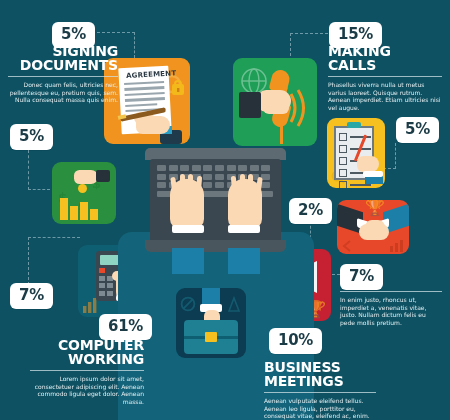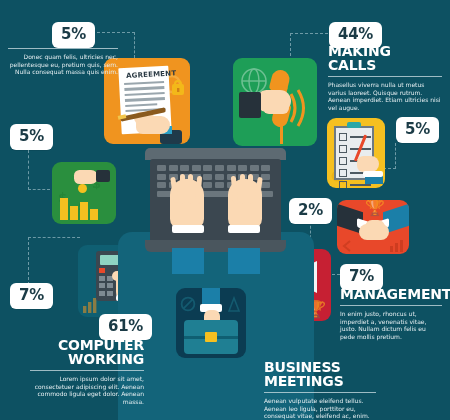--- a/index.html
+++ b/index.html
@@ -396,44 +396,45 @@
 
     <div style="position:absolute;left:8px;top:32px;width:54px;height:34px;background:#1f7f93;border-radius:4px;"></div>
     <div style="position:absolute;left:8px;top:48px;width:54px;height:3px;background:#0f5f72;"></div>
     <div style="position:absolute;left:29px;top:44px;width:12px;height:10px;background:#f5c020;border-radius:1px;"></div>
   </div>
 
   <div class="badge" style="left:52px;top:22px;">5%</div>
   <div class="badge" style="left:10px;top:124px;">5%</div>
   <div class="badge" style="left:10px;top:283px;">7%</div>
   <div class="badge" style="left:99px;top:314px;">61%</div>
+  <div class="badge" style="left:269px;top:328px;">10%</div>
   <div class="badge" style="left:340px;top:264px;">7%</div>
   <div class="badge" style="left:289px;top:198px;">2%</div>
   <div class="badge" style="left:396px;top:117px;">5%</div>
-  <div class="badge" style="left:329px;top:22px;">44%</div>
+  <div class="badge" style="left:329px;top:22px;">15%</div>
 
   <div class="tblock ta-r" style="left:8px;top:44px;width:110px;">
+    <div class="ttl">SIGNING DOCUMENTS</div>
     <div class="rule"></div>
     <div class="body">Donec quam felis, ultricies nec, pellentesque eu, pretium quis, sem. Nulla consequat massa quis enim.</div>
   </div>
 
   <div class="tblock ta-l" style="left:328px;top:44px;width:114px;">
     <div class="ttl">MAKING CALLS</div>
     <div class="rule"></div>
     <div class="body">Phasellus viverra nulla ut metus varius laoreet. Quisque rutrum. Aenean imperdiet. Etiam ultricies nisi vel augue.</div>
   </div>
 
   <div class="tblock ta-r" style="left:30px;top:338px;width:114px;">
     <div class="ttl">COMPUTER WORKING</div>
     <div class="rule"></div>
     <div class="body">Lorem ipsum dolor sit amet, consectetuer adipiscing elit. Aenean commodo ligula eget dolor. Aenean massa.</div>
   </div>
 
   <div class="tblock ta-l" style="left:340px;top:287px;width:102px;">
-    <div class="ttl">MANAGEMENT</div>
     <div class="rule"></div>
     <div class="body">In enim justo, rhoncus ut, imperdiet a, venenatis vitae, justo. Nullam dictum felis eu pede mollis pretium.</div>
   </div>
 
   <div class="tblock ta-l" style="left:264px;top:348px;width:112px;margin-top:12px;">
     <div class="ttl">BUSINESS MEETINGS</div>
     <div class="rule"></div>
     <div class="body">Aenean vulputate eleifend tellus. Aenean leo ligula, porttitor eu, consequat vitae, eleifend ac, enim.</div>
   </div>
 

